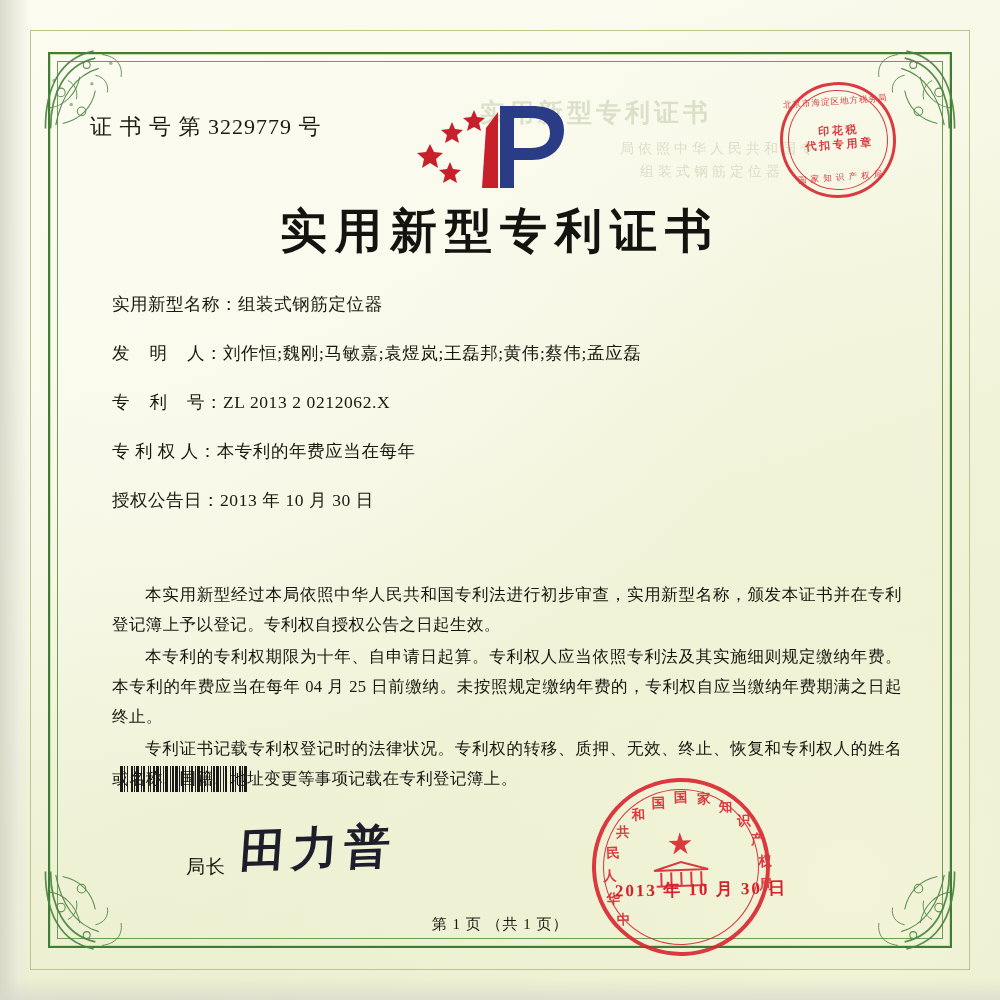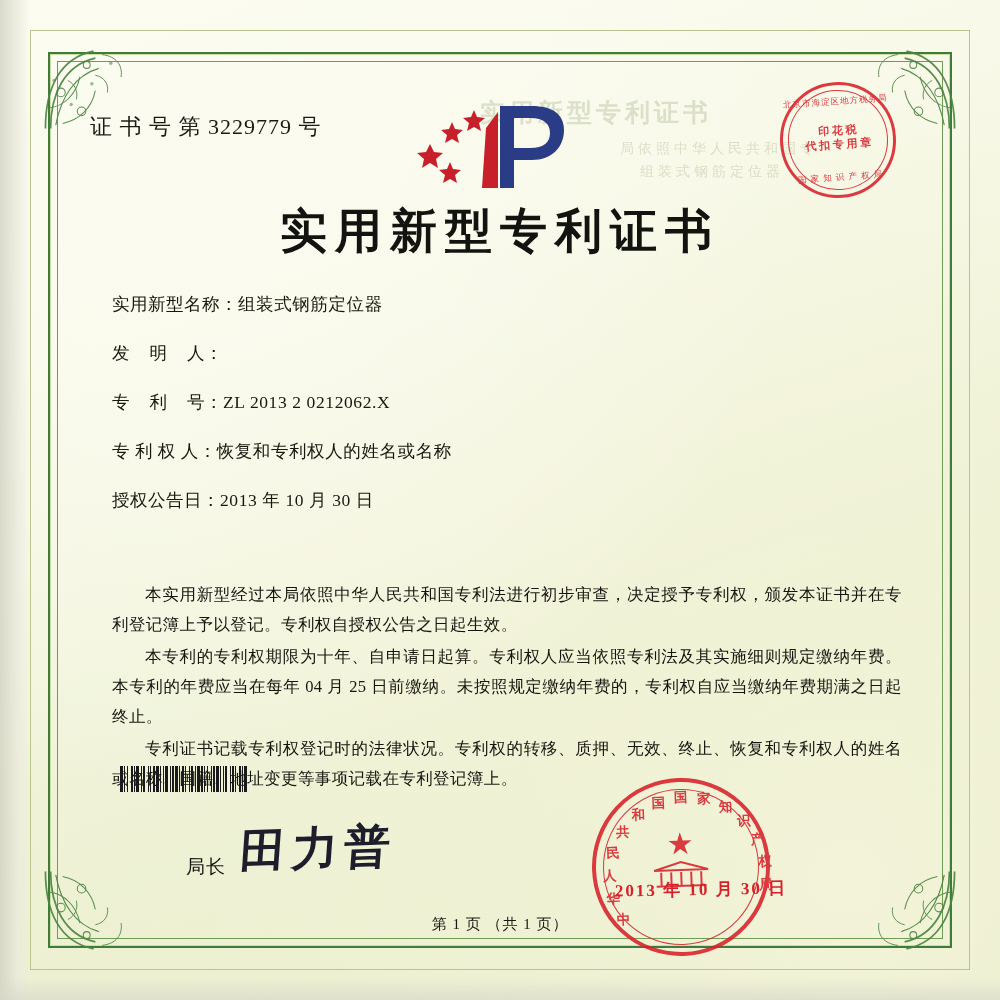--- a/index.html
+++ b/index.html
@@ -352,37 +352,38 @@
 
   <div id="title">实用新型专利证书</div>
 
   <div id="fields">
     <div class="row">
       <span class="label">实用新型名称：</span>
       <span class="value">组装式钢筋定位器</span>
     </div>
     <div class="row">
       <span class="label">发    明    人：</span>
+      <span class="value">刘作恒;魏刚;马敏嘉;袁煜岚;王磊邦;黄伟;蔡伟;孟应磊</span>
     </div>
     <div class="row">
       <span class="label">专    利    号：</span>
       <span class="value">ZL 2013 2 0212062.X</span>
     </div>
     <div class="row">
       <span class="label">专 利 权 人：</span>
-      <span class="value">恢复和专利权人的姓名或名称</span>
+      <span class="value">本专利的年费应当在每年</span>
     </div>
     <div class="row">
       <span class="label">授权公告日：</span>
       <span class="value">2013 年 10 月 30 日</span>
     </div>
   </div>
 
   <div id="paras">
-    <p>本实用新型经过本局依照中华人民共和国专利法进行初步审查，决定授予专利权，颁发本证书并在专利登记簿上予以登记。专利权自授权公告之日起生效。</p>
+    <p>本实用新型经过本局依照中华人民共和国专利法进行初步审查，实用新型名称，颁发本证书并在专利登记簿上予以登记。专利权自授权公告之日起生效。</p>
     <p>本专利的专利权期限为十年、自申请日起算。专利权人应当依照专利法及其实施细则规定缴纳年费。本专利的年费应当在每年 04 月 25 日前缴纳。未按照规定缴纳年费的，专利权自应当缴纳年费期满之日起终止。</p>
     <p>专利证书记载专利权登记时的法律状况。专利权的转移、质押、无效、终止、恢复和专利权人的姓名或名称、国籍、地址变更等事项记载在专利登记簿上。</p>
   </div>
 
   <div id="barcode">
       <i style="width:3px;background:#1a1a1a"></i>
       <i style="width:1px;background:transparent"></i>
       <i style="width:1px;background:#1a1a1a"></i>
       <i style="width:2px;background:transparent"></i>
       <i style="width:1px;background:#1a1a1a"></i>

